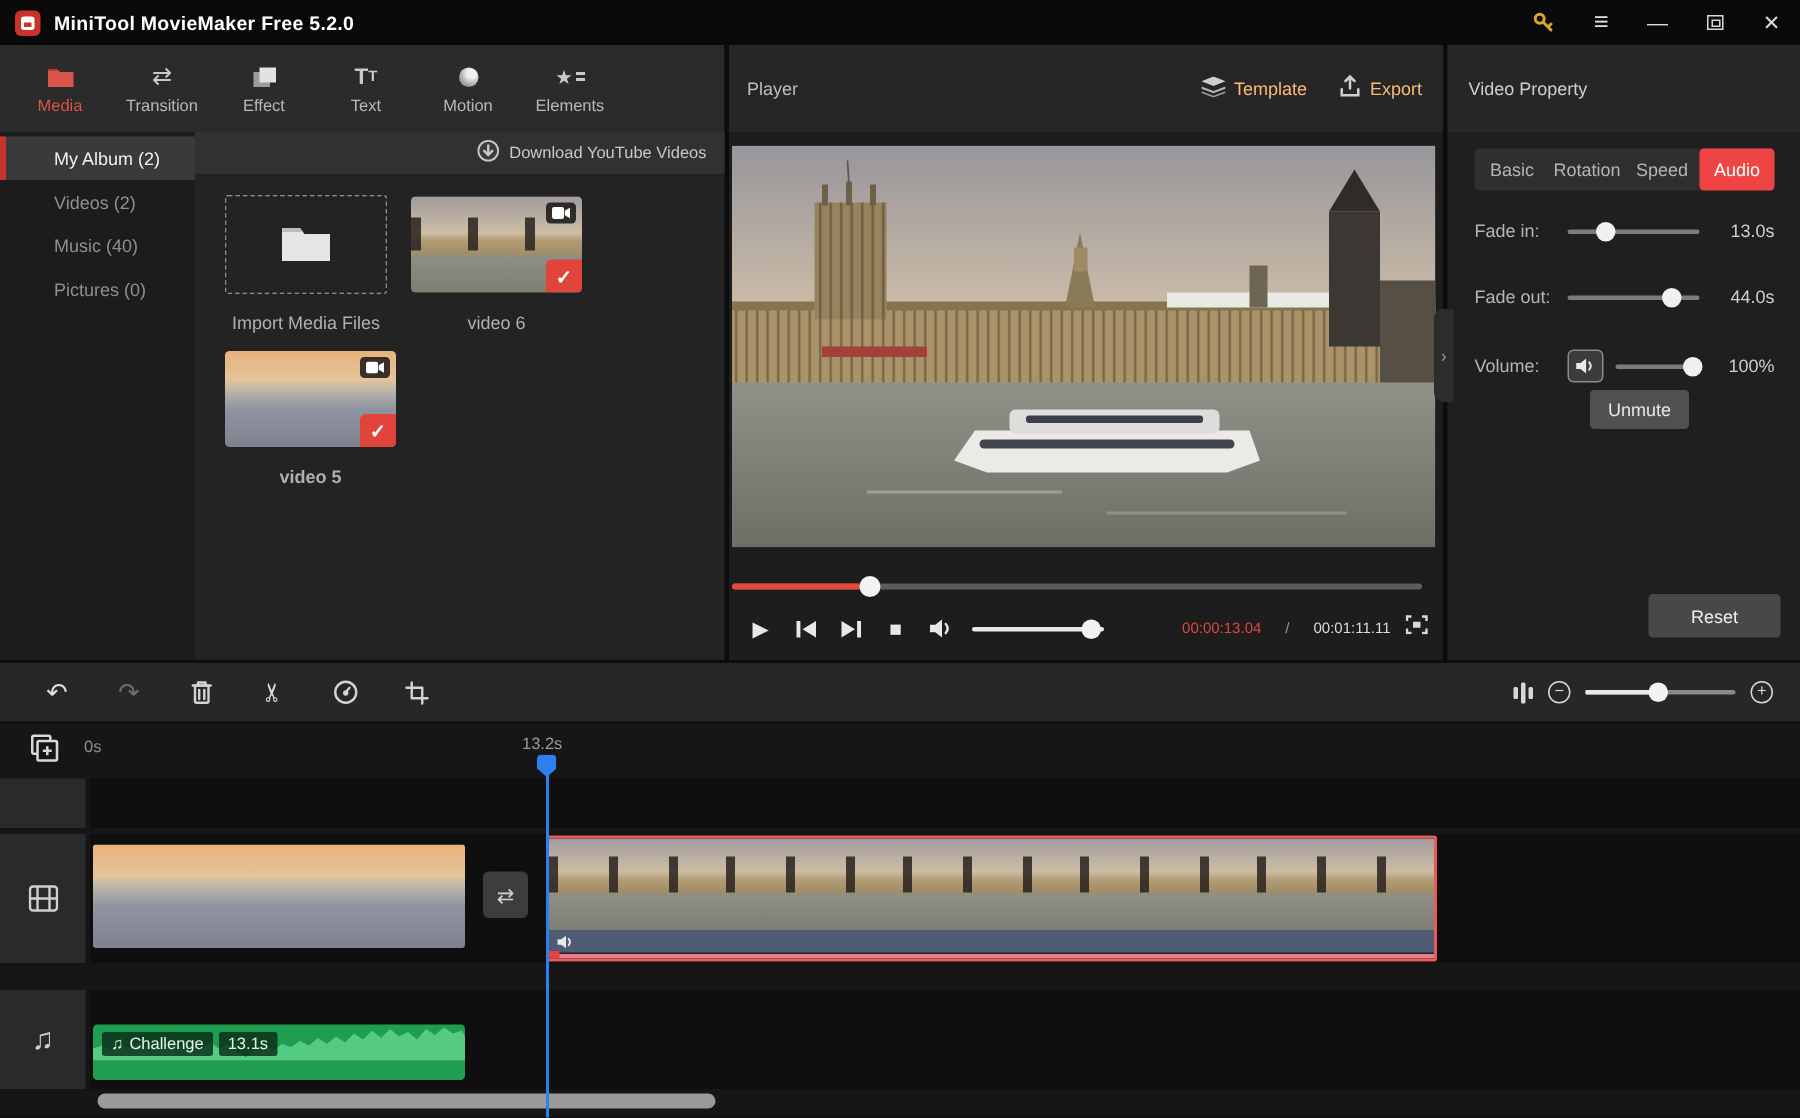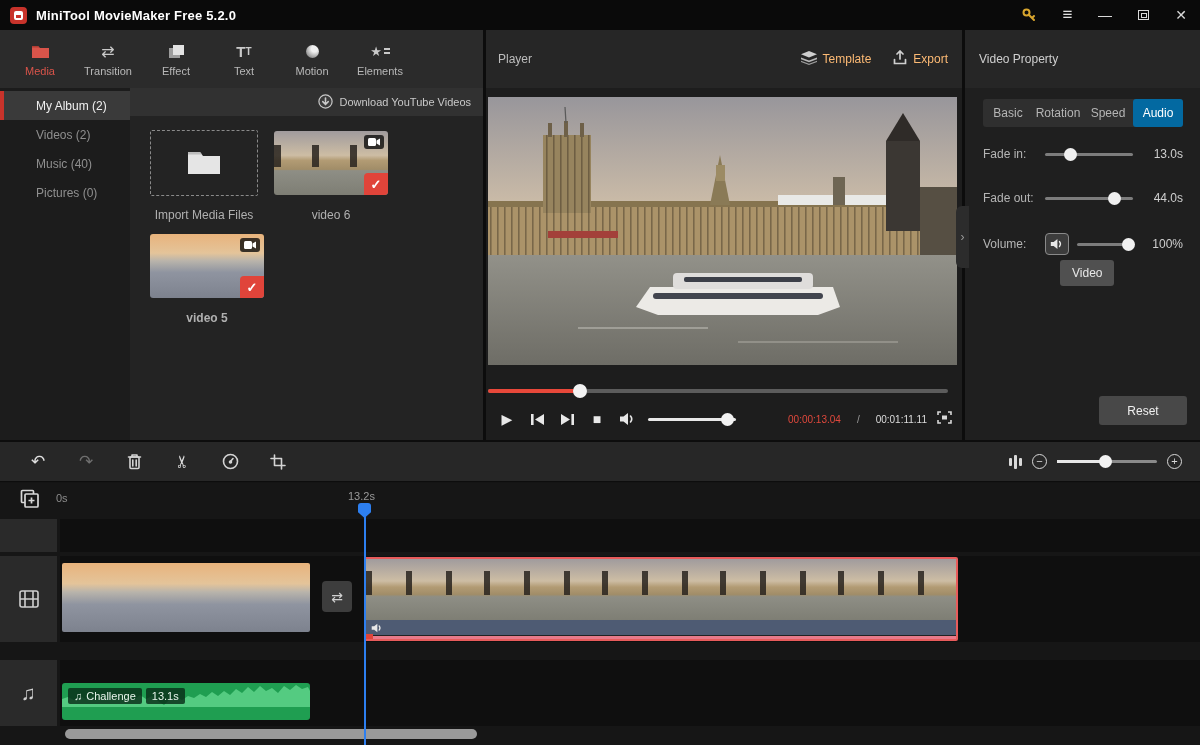--- a/index.html
+++ b/index.html
@@ -83,21 +83,21 @@
   #tc-cur { color:#e0483c; } #tc-sep { color:#9a9a9a; } #tc-tot { color:#dcdcdc; }
   #fullscreen { margin-left:10px; margin-right:2px; }
 
   
   #props { position:absolute; left:965px; top:88px; width:235px; height:352px; background:#1f1f1f; }
   #collapse { position:absolute; left:-9px; top:118px; width:13px; height:62px; background:#2c2c2c;
     border-radius:6px 0 0 6px; color:#9a9a9a; font-size:12px; display:flex; align-items:center; justify-content:center; }
   #prop-tabs { position:absolute; left:18px; top:11px; width:200px; height:28px; background:#2f2f2f; border-radius:3px;
     display:flex; align-items:center; }
   .ptab { flex:1; height:28px; display:flex; align-items:center; justify-content:center; font-size:12px; color:#b5b5b5; border-radius:3px; }
-  .ptab.active { background:#0369a1; color:#fff;text-align:right; }
+  .ptab.active { background:#ef4444; color:#fff;text-align:right; }
   .prow { position:absolute; left:18px; width:200px; height:22px; display:flex; align-items:center; }
   .prow .plabel { width:62px; font-size:12px; color:#b5b5b5; }
   .prow .ptrack { flex:1; height:3px; background:#7c7c7c; border-radius:2px; position:relative; margin-right:10px; }
   .prow .pdot { position:absolute; top:-5px; width:13px; height:13px; border-radius:50%; background:#f0f0f0; }
   .prow .pval { width:40px; font-size:12px; color:#cfcfcf; text-align:right; }
   #spk-btn { width:24px; height:22px; border:1px solid #8a8a8a; border-radius:4px; background:#3c3c3c;
     display:flex; align-items:center; justify-content:center; margin-right:8px; }
   #unmute { position:absolute; left:95px; top:172px; padding:6px 12px; background:#505050; border-radius:3px;
     color:#e8e8e8; font-size:12px; border:none; }
   #reset { position:absolute; right:13px; top:308px; width:88px; height:29px; background:#484848; border-radius:3px;
@@ -467,21 +467,21 @@
             <polygon points="1,4.5 4.5,4.5 9,1 9,13 4.5,9.5 1,9.5" fill="#e8e8e8"></polygon>
             <path d="M11.5 4 Q14 7 11.5 10" stroke="#e8e8e8" stroke-width="1.6" fill="none" stroke-linecap="round"></path>
           </svg>
       </span>
       <div class="ptrack">
           <div class="pdot" style="left:80%"></div>
         </div>
       <span class="pval">100%</span>
     </div>
 
-    <button id="unmute">Video</button>
+    <button id="unmute">Unmute</button>
     <button id="reset">Reset</button>
 
   </div>
 
   <div id="tl-toolbar">
     <span class="tool" style="margin-left:14px">↶</span>
     <span class="tool disabled">↷</span>
     <span class="tool">
       <svg width="15" height="17" viewBox="0 0 15 17">
           <g class="ln">

